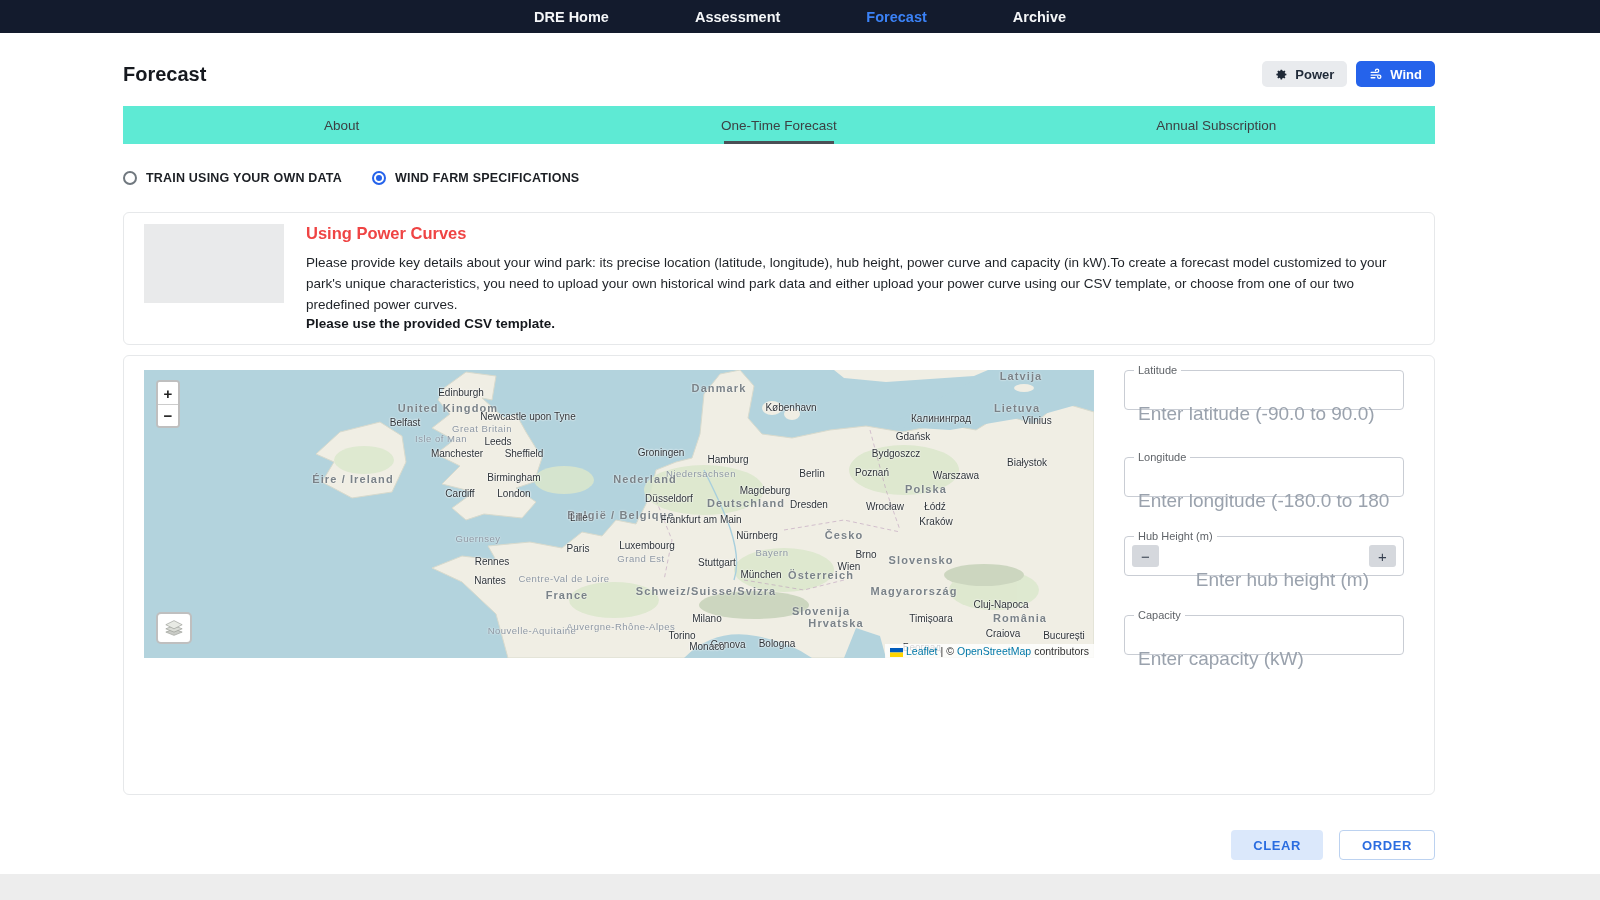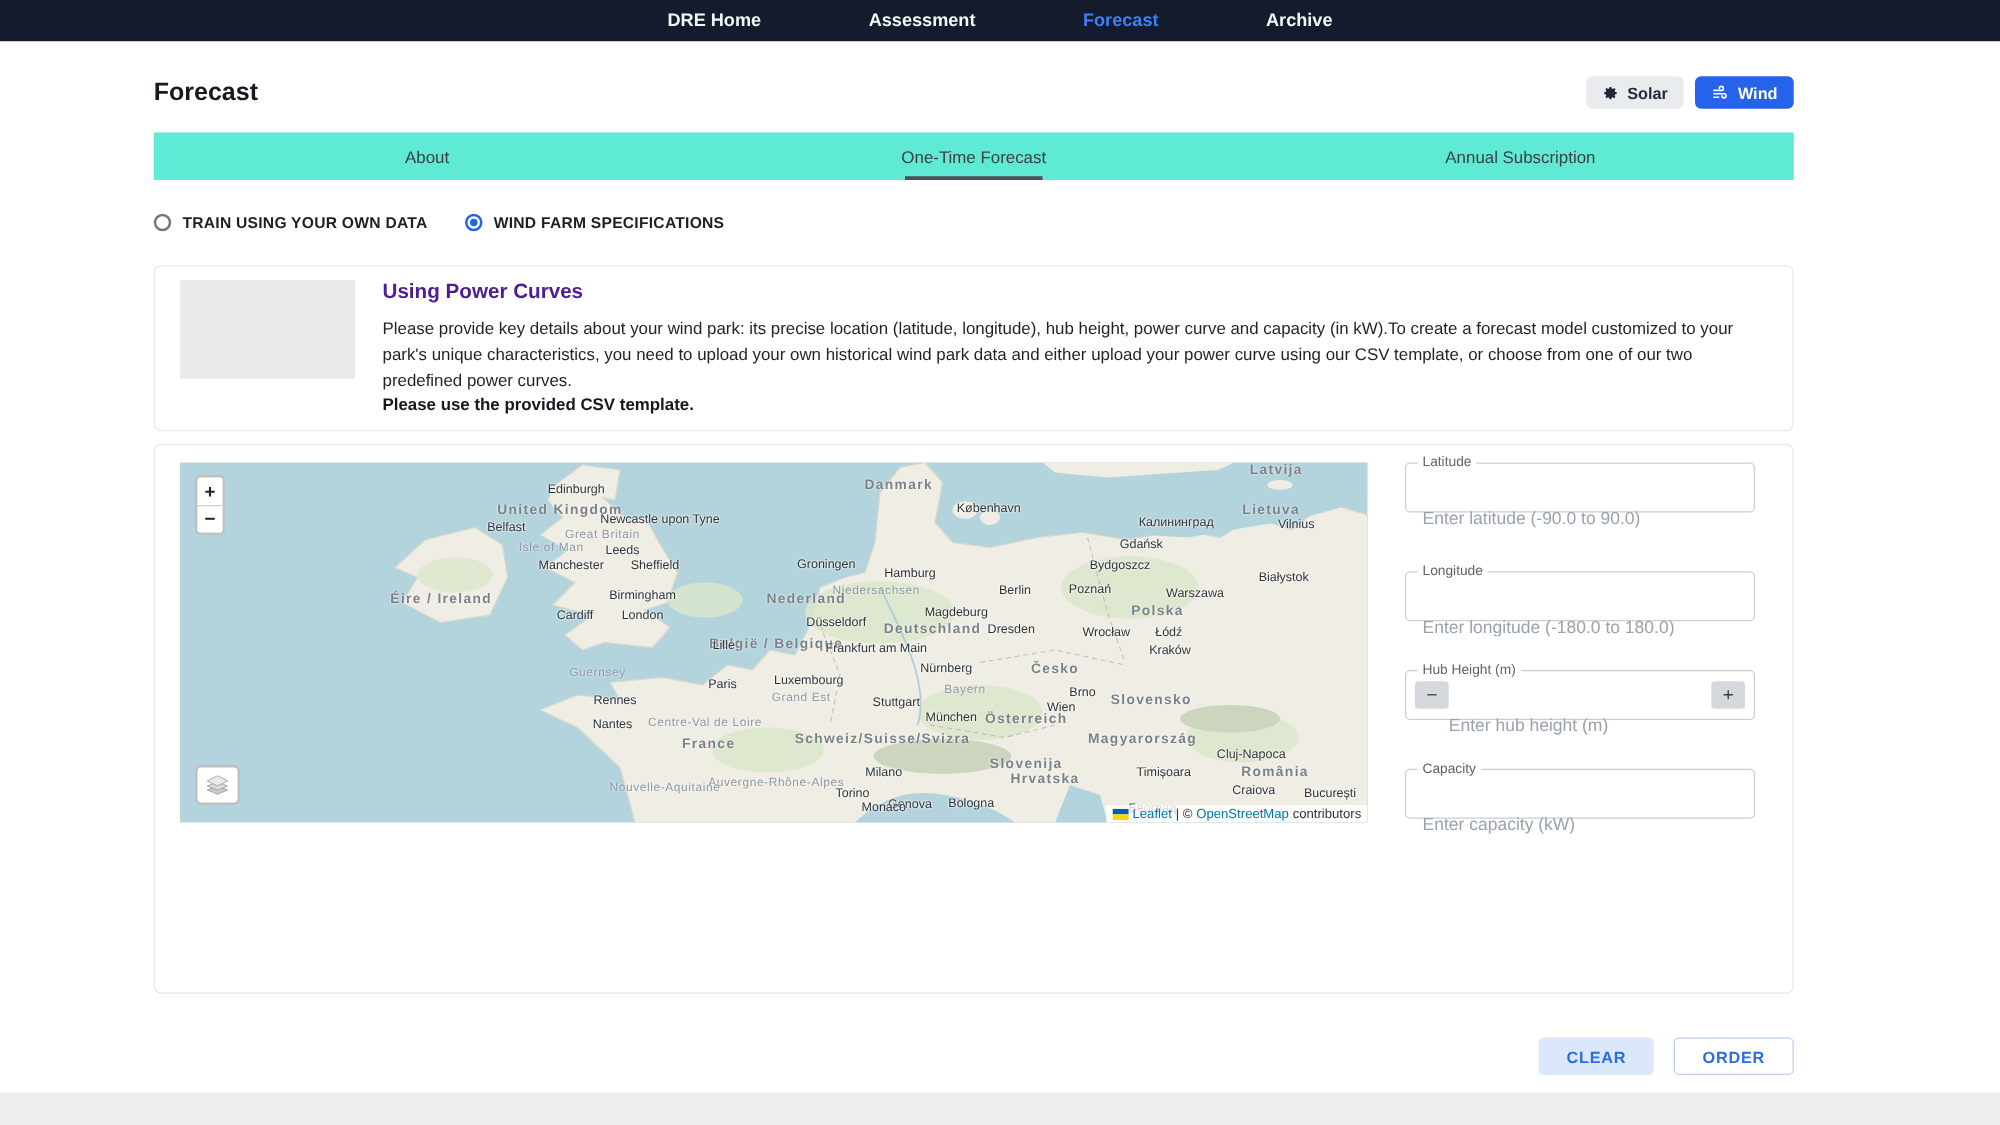--- a/index.html
+++ b/index.html
@@ -38,21 +38,21 @@
     background:#fff; position:relative; flex:0 0 auto; }
   .radio-opt.selected .radio-circle { border-color:#2563eb; }
   .radio-opt.selected .radio-circle::after { content:""; position:absolute; inset:2px;
     border-radius:50%; background:#2563eb; }
   .radio-label { font-size:12.5px; font-weight:700; color:#1c1f24; letter-spacing:.2px; }
 
   
   .info-card { margin-top:27px; border:1px solid #e6e8ea; border-radius:6px;
     padding:11px 20px 13px 20px; display:flex; gap:22px; }
   .placeholder-img { width:140px; height:79px; background:#e9eaeb; flex:0 0 auto; }
-  .info-title { font-size:16.5px; font-weight:700; color:#4c1d95; margin-bottom:9px; }
+  .info-title { font-size:16.5px; font-weight:700; color:#ef4444; margin-bottom:9px; }
   .info-body { font-size:13.5px; line-height:1.56; color:#1e2227; }
   .info-note { font-size:13.5px; font-weight:700; color:#15181d; margin-top:1px; }
 
   
   .main-card { margin-top:10px; border:1px solid #e6e8ea; border-radius:6px;
     padding:14px 20px 0 20px; height:440px; display:flex; gap:30px; }
   .map-col { width:950px; flex:0 0 auto; }
   .map { width:950px; height:288px; background:#b3d3dd; position:relative; overflow:hidden; }
   .map svg.geo { position:absolute; inset:0; }
   .map-hint { margin-top:6px; font-size:11px; font-style:italic; color:#4b5563; }
@@ -78,28 +78,28 @@
     font-size:10.5px; padding:1px 5px; display:flex; align-items:center; gap:3px; color:#333; }
   .attribution a { color:#0078a8; text-decoration:none; }
   .flag { width:13px; height:9px; display:inline-block; }
 
   
   .form-col { width:280px; flex:0 0 auto; }
   .field { position:relative; border:1px solid #c9cdd4; border-radius:4px; height:40px;
     background:#fff; display:flex; align-items:center; padding:0 13px; }
   .field-label { position:absolute; top:-7px; left:9px; background:#fff; padding:0 4px;
     font-size:11px; color:#5f6368; }
-  .mui-input { border:none; outline:none; width:100%; font-size:14px;
+  .mui-input { border:none; outline:none; width:100%; font-size:19px;
     font-family:inherit; color:#202124; background:transparent;margin-top:48px; }
   .mui-input::placeholder { color:#9aa2ad; opacity:1; }
   .f-lat { margin-bottom:47px; }
   .f-lon { margin-bottom:39px; }
   .f-hub { margin-bottom:39px; padding:0 7px; justify-content:space-between; }
   .f-pcm { margin-bottom:48px; justify-content:space-between; cursor:pointer; }
-  .hub-input { text-align:left; }
+  .hub-input { text-align:right; }
   .step-btn { width:27px; height:22px; background:#d5d8dd; border:none; border-radius:3px;
     font-size:15px; color:#374151; cursor:pointer; display:flex; align-items:center;
     justify-content:center; flex:0 0 auto; font-family:inherit; }
   .pcm-value { font-size:14.5px; color:#3c4043; }
 
   
   .actions { margin-top:35px; display:flex; justify-content:flex-end; gap:16px; }
   .btn { height:30px; padding:0 22px; border-radius:4px; font-size:13px; font-weight:700;
     letter-spacing:.6px; cursor:pointer; font-family:inherit; }
   .btn-clear { background:#dbe8fb; border:none; color:#2b6de0; }
@@ -121,21 +121,21 @@
 
   <div class="title-row">
     <h1 class="page-title">Forecast</h1>
     <div class="toggle-group">
       <button class="toggle-btn solar">
         <span style="display:flex">
           <svg width="13" height="13" viewBox="0 0 24 24" fill="#1f2937">
               <path d="M12 8a4 4 0 1 0 0 8 4 4 0 0 0 0-8zm9 5.3v-2.6l-2.5-.6a7 7 0 0 0-.6-1.5l1.3-2.2-1.8-1.8-2.2 1.3c-.5-.3-1-.5-1.5-.6L13 3h-2.6l-.6 2.3c-.5.1-1 .3-1.5.6L6.1 4.6 4.3 6.4l1.3 2.2c-.3.5-.5 1-.6 1.5l-2.5.6v2.6l2.5.6c.1.5.3 1 .6 1.5l-1.3 2.2 1.8 1.8 2.2-1.3c.5.3 1 .5 1.5.6l.6 2.3H13l.6-2.3c.5-.1 1-.3 1.5-.6l2.2 1.3 1.8-1.8-1.3-2.2c.3-.5.5-1 .6-1.5l2.6-.6z"></path>
             </svg>
         </span>
-        <span>Solar</span>
+        <span>Power</span>
       </button>
       <button class="toggle-btn wind">
         <span style="display:flex">
           <svg width="14" height="13" viewBox="0 0 24 24" fill="none" stroke="#fff" stroke-width="2.4" stroke-linecap="round">
               <path d="M3 8h11a3 3 0 1 0-3-3"></path>
               <path d="M3 13h15a3 3 0 1 1-3 3"></path>
               <path d="M3 18h7"></path>
             </svg>
         </span>
         <span>Wind</span>

